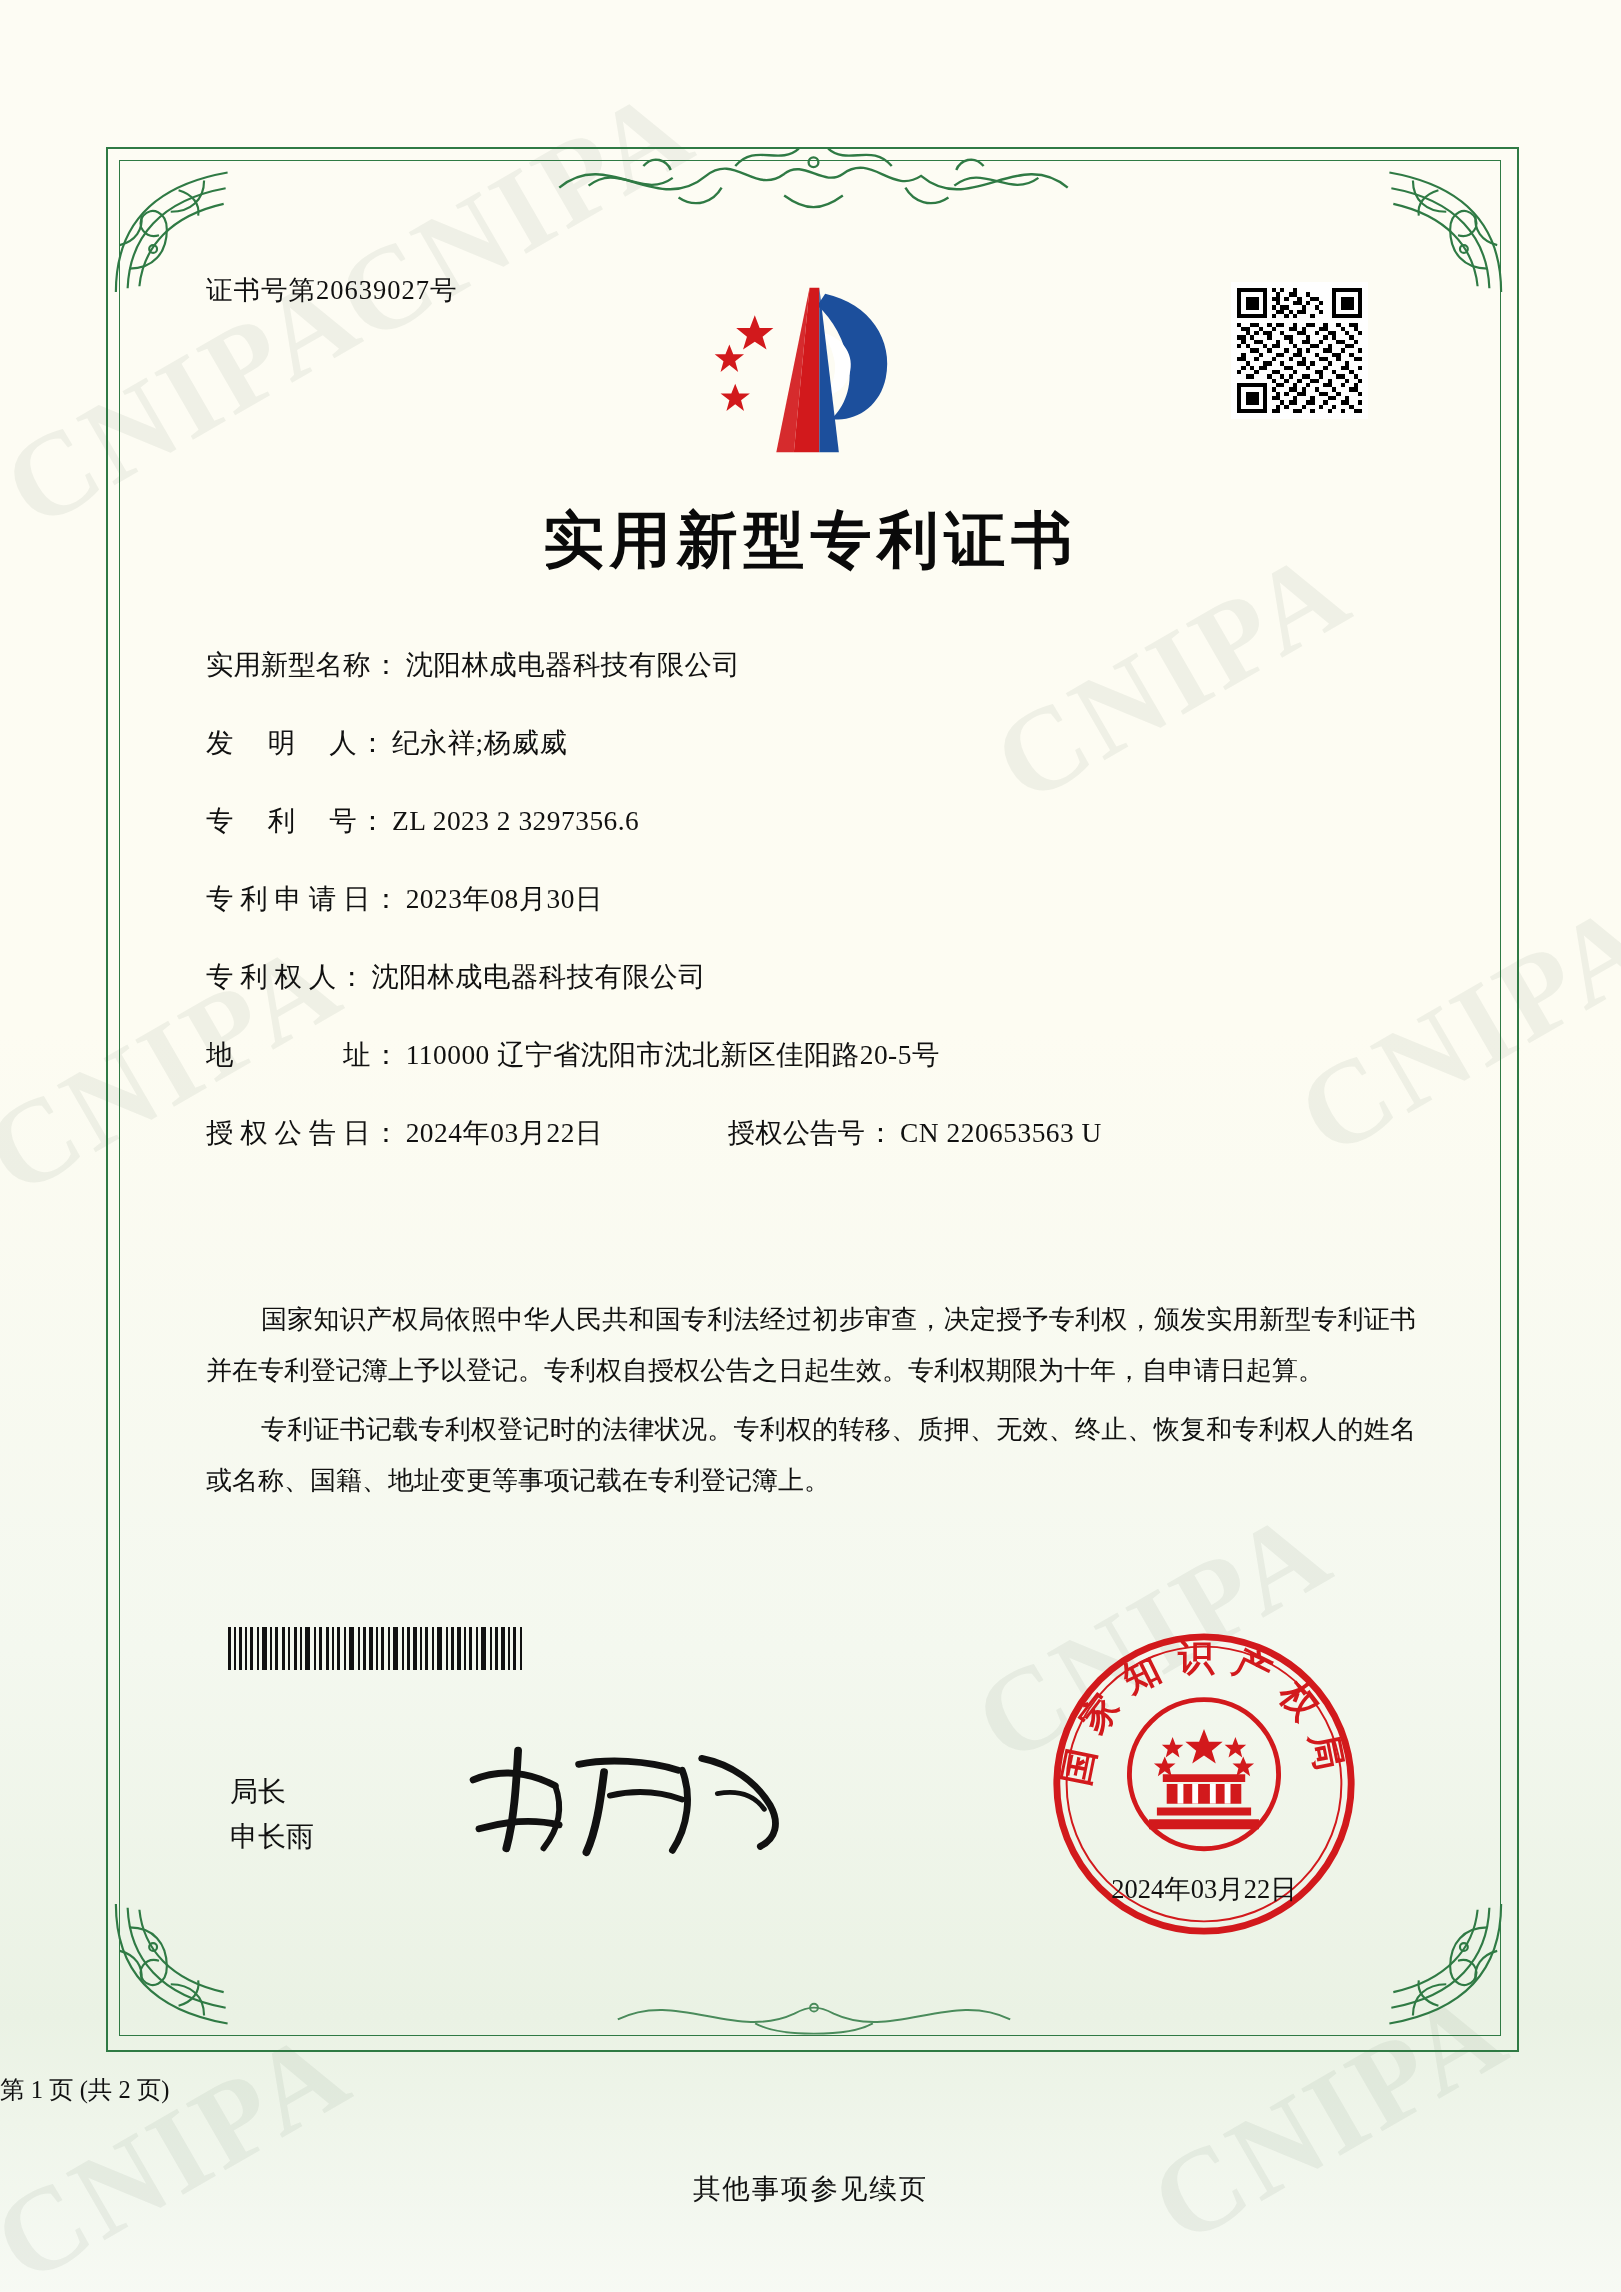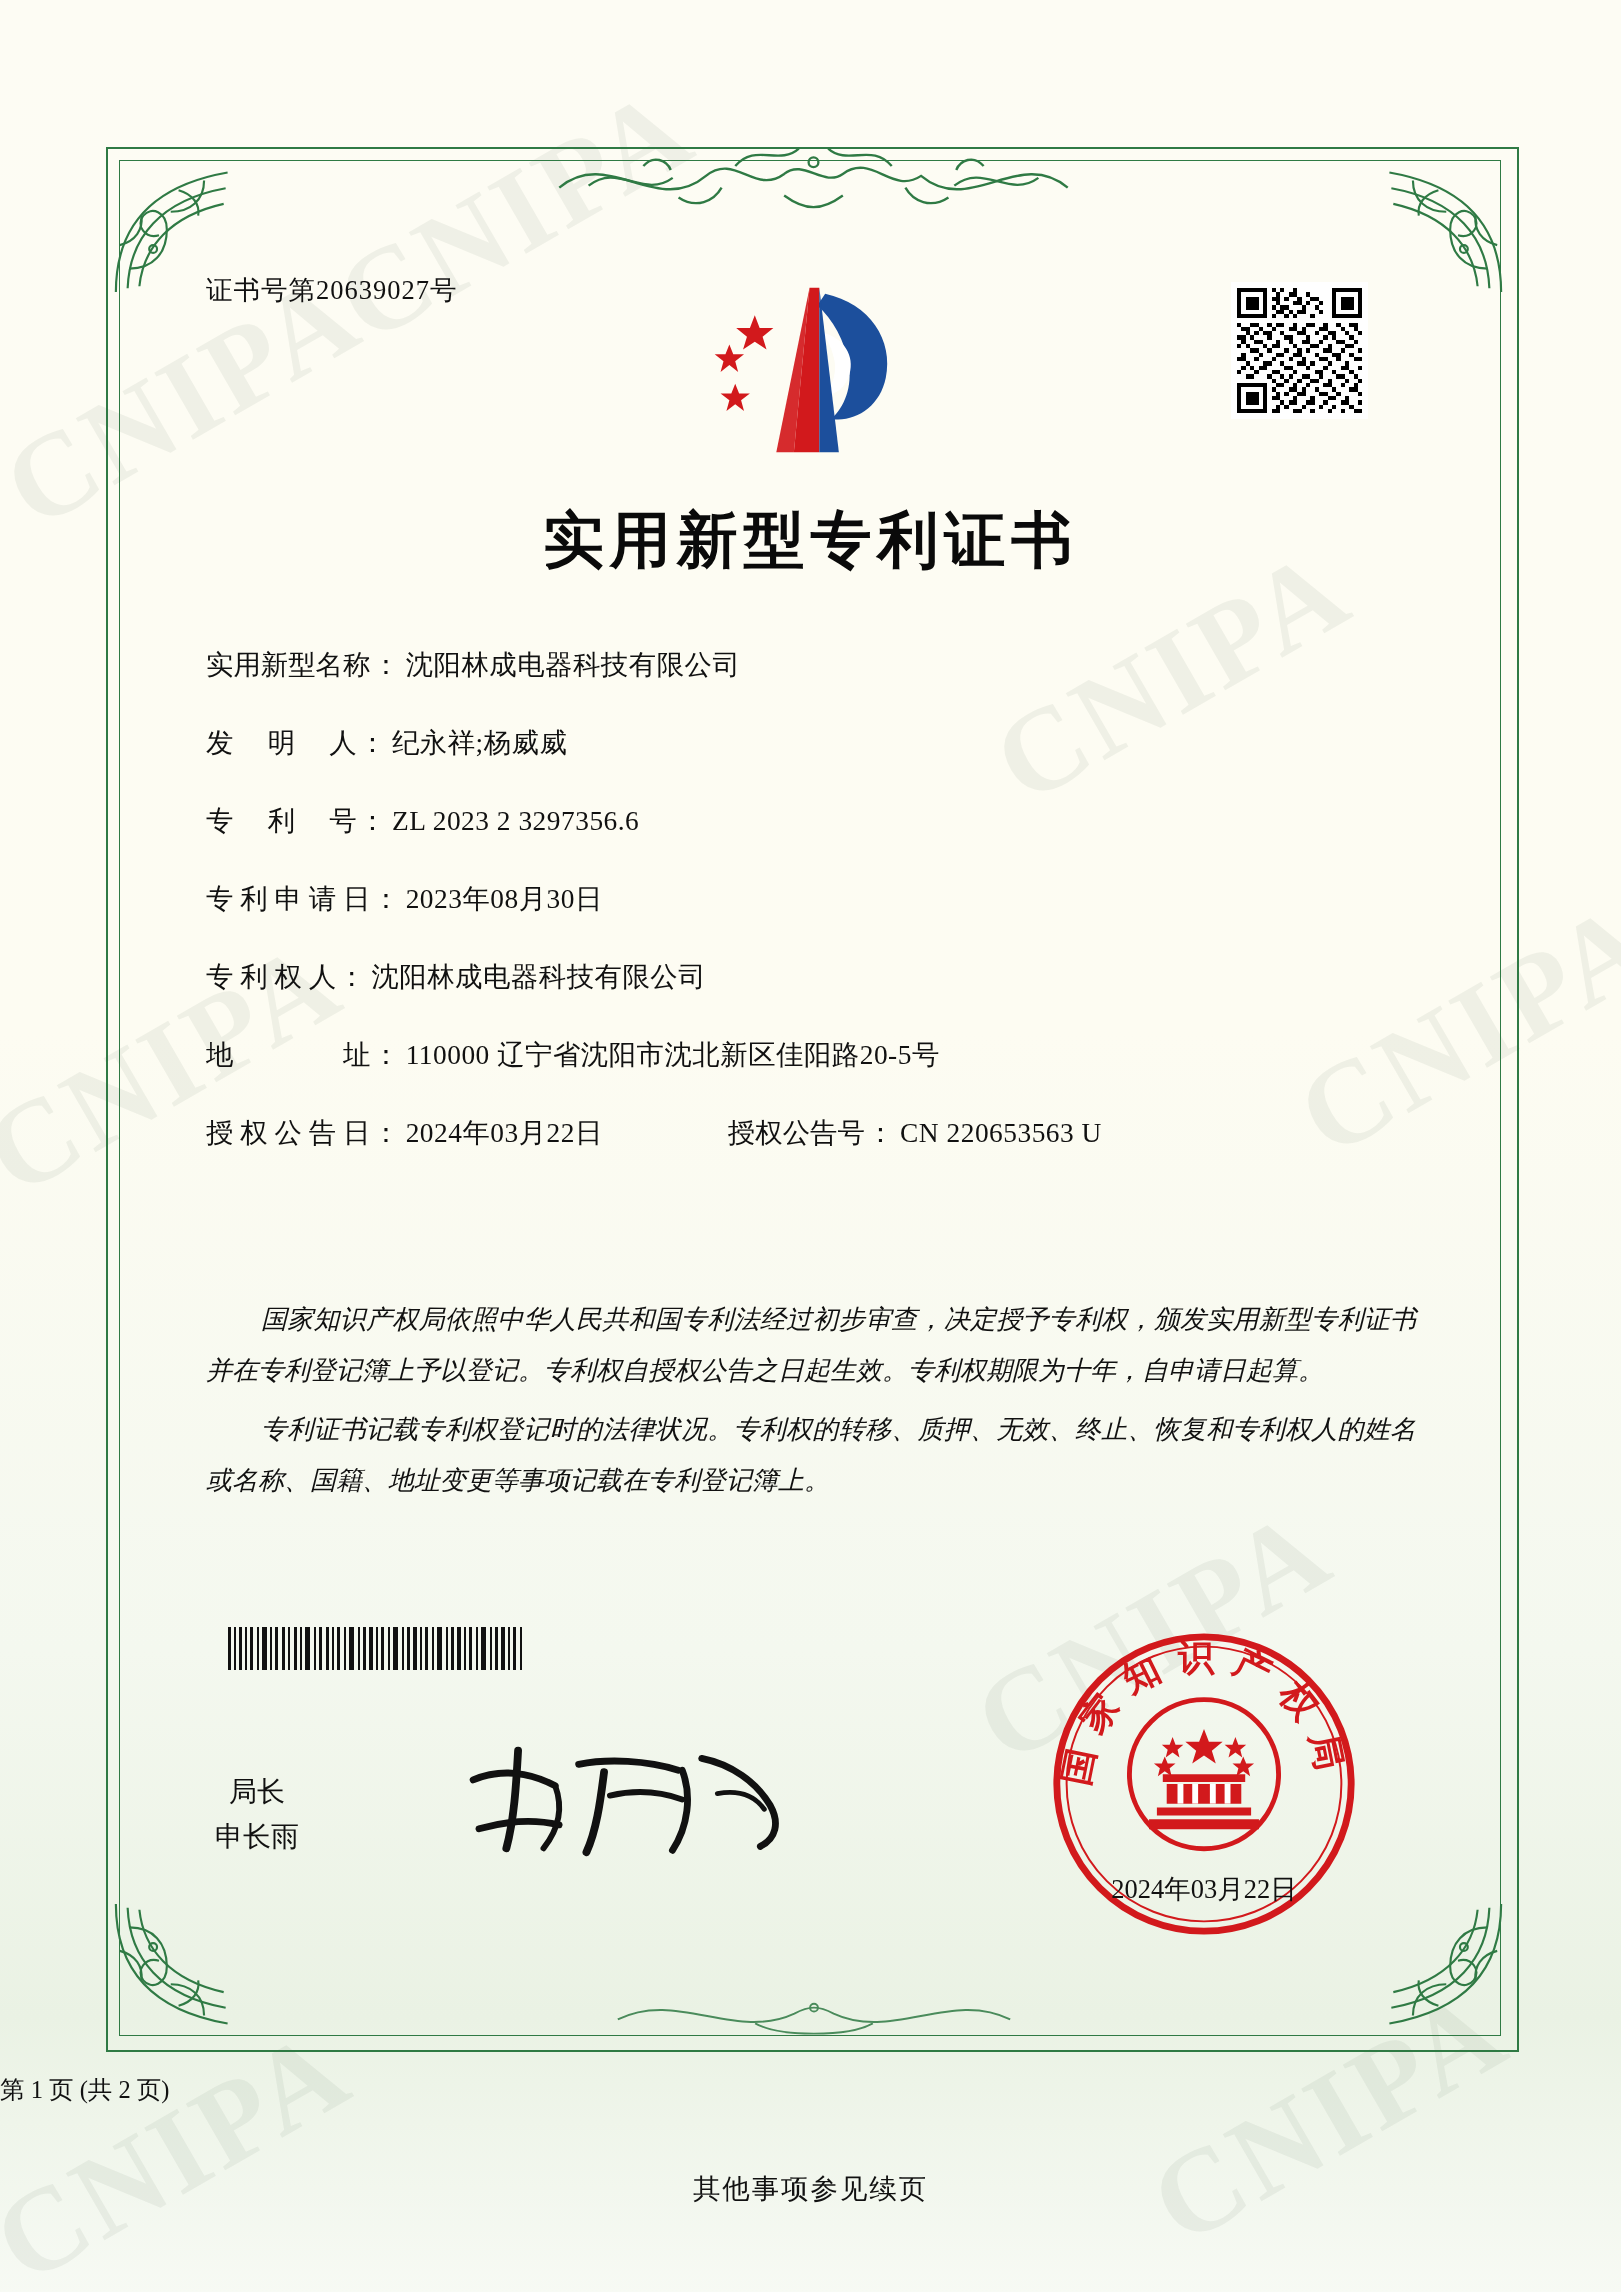--- a/index.html
+++ b/index.html
@@ -160,41 +160,39 @@
 
   .paras {
     position: absolute;
     left: 206px;
     top: 1294px;
     width: 1210px;
     font-size: 26px;
     line-height: 51px;
     color: #111;
     text-align: justify;
-    font-style: italic;
   }
   .paras p { margin: 0 0 7.8px 0; text-indent: 55px; }
 
   .barcode {
     position: absolute;
     left: 227px;
     top: 1627px;
     width: 412px;
     height: 43px;
   }
   .barcode svg { width: 100%; height: 100%; display: block; }
 
   .director-label {
     position: absolute;
-    left: 215px;
+    left: 230px;
     top: 1769px;
     font-size: 28px;
     line-height: 45px;
     color: #111;
-    text-align: center;
   }
 
   .signature {
     position: absolute;
     left: 461px;
     top: 1735px;
     width: 333px;
     height: 127px;
     color: #111;
   }

